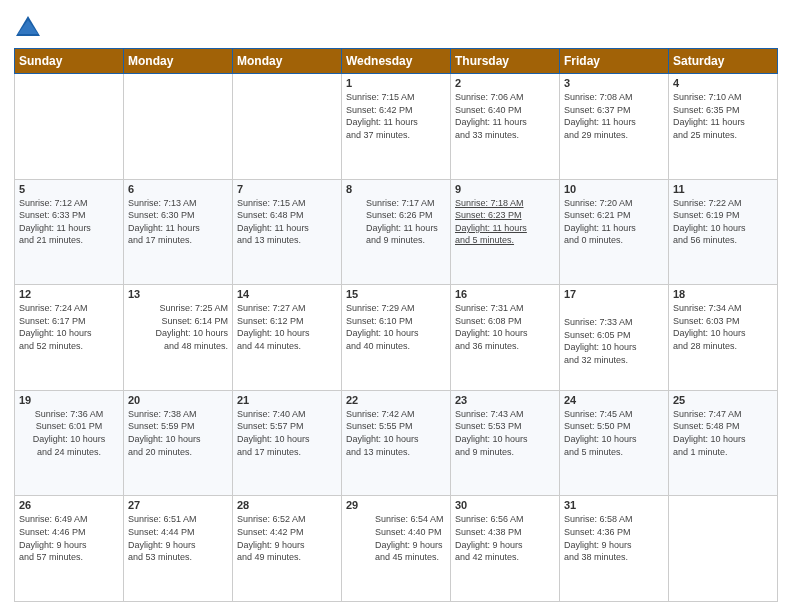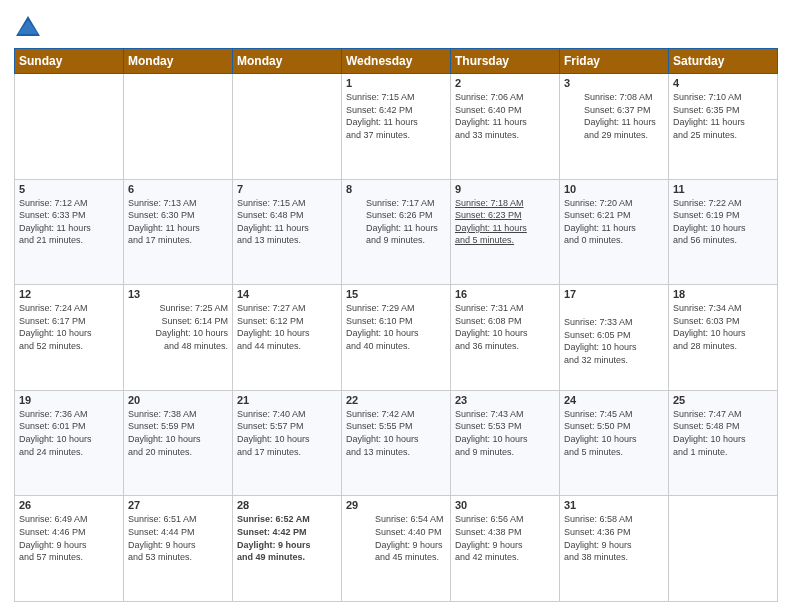--- a/index.html
+++ b/index.html
@@ -153,21 +153,21 @@
           </td>
           <td>
             <span class="day-num">2</span>
             <div class="day-info" style="white-space: pre-line;">Sunrise: 7:06 AM
 Sunset: 6:40 PM
 Daylight: 11 hours
 and 33 minutes.</div>
           </td>
           <td>
             <span class="day-num">3</span>
-            <div class="day-info" style="white-space: pre-line; margin-left: 20px;">Sunrise: 7:08 AM
+            <div class="day-info" style="white-space: pre-line;">Sunrise: 7:08 AM
 Sunset: 6:37 PM
 Daylight: 11 hours
 and 29 minutes.</div>
           </td>
           <td>
             <span class="day-num">4</span>
             <div class="day-info" style="white-space: pre-line;">Sunrise: 7:10 AM
 Sunset: 6:35 PM
 Daylight: 11 hours
 and 25 minutes.</div>
@@ -271,21 +271,21 @@
             <span class="day-num">18</span>
             <div class="day-info" style="white-space: pre-line;">Sunrise: 7:34 AM
 Sunset: 6:03 PM
 Daylight: 10 hours
 and 28 minutes.</div>
           </td>
         </tr>
         <tr>
           <td>
             <span class="day-num">19</span>
-            <div class="day-info" style="white-space: pre-line;">Sunrise: 7:36 AM
+            <div class="day-info" style="white-space: pre-line; text-align: center;">Sunrise: 7:36 AM
 Sunset: 6:01 PM
 Daylight: 10 hours
 and 24 minutes.</div>
           </td>
           <td>
             <span class="day-num">20</span>
             <div class="day-info" style="white-space: pre-line;">Sunrise: 7:38 AM
 Sunset: 5:59 PM
 Daylight: 10 hours
 and 20 minutes.</div>
@@ -336,21 +336,21 @@
           </td>
           <td>
             <span class="day-num">27</span>
             <div class="day-info" style="white-space: pre-line;">Sunrise: 6:51 AM
 Sunset: 4:44 PM
 Daylight: 9 hours
 and 53 minutes.</div>
           </td>
           <td>
             <span class="day-num">28</span>
-            <div class="day-info" style="white-space: pre-line; font-weight: bold;">Sunrise: 6:52 AM
+            <div class="day-info" style="white-space: pre-line;">Sunrise: 6:52 AM
 Sunset: 4:42 PM
 Daylight: 9 hours
 and 49 minutes.</div>
           </td>
           <td>
             <span class="day-num">29</span>
             <div class="day-info" style="white-space: pre-line; margin-left: 29px;">Sunrise: 6:54 AM
 Sunset: 4:40 PM
 Daylight: 9 hours
 and 45 minutes.</div>

